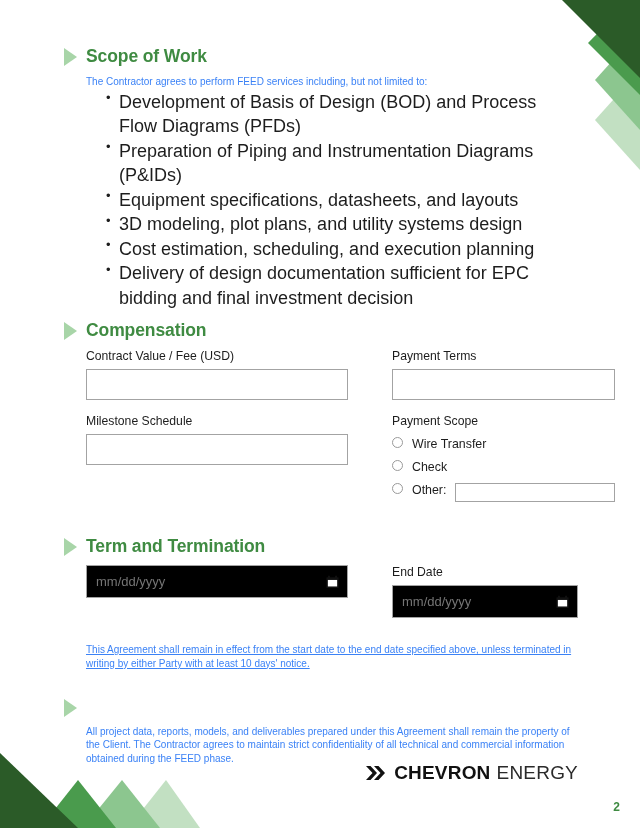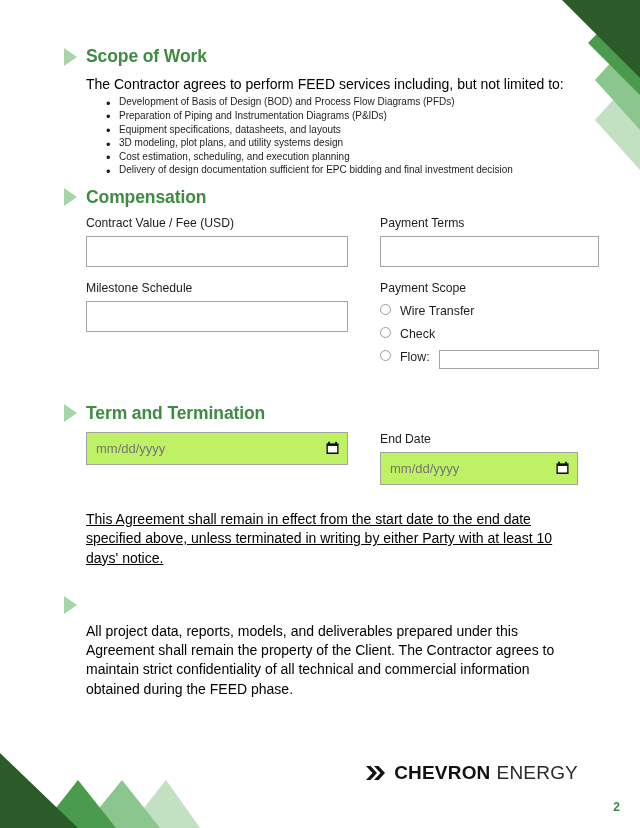--- a/index.html
+++ b/index.html
@@ -60,50 +60,50 @@
   .section-title {
     font-size: 17.5px;
     font-weight: bold;
     color: #3f8b42;
     letter-spacing: -0.1px;
   }
 
   .body-block { padding-left: 24px; }
 
   p.para {
-    font-size: 14px;
+    font-size: 10px;
     line-height: 1.38;
-    color: #000000;
+    color: #3b82f6;
   }
 
   ul.bullets {
     margin: 1px 0 0 0;
     padding-left: 20px;
     list-style: none;
   }
   ul.bullets li {
-    font-size: 10px;
+    font-size: 18px;
     line-height: 1.36;
     position: relative;
     padding-left: 13px;
     color: #1d1d1d;
   }
   ul.bullets li::before {
     content: "•";
     position: absolute;
     left: 0;
     top: -0.5px;
     font-size: 13px;
   }
 
   
   .grid {
     display: grid;
     grid-template-columns: 262px 1fr;
-    column-gap: 32px;
+    column-gap: 44px;
   }
   .field { margin-bottom: 14px; }
 
   .flabel {
     display: block;
     font-size: 12.2px;
     color: #1d1d1d;
     margin-bottom: 6px;
   }
 
@@ -153,21 +153,21 @@
   
   .date-wrap {
     position: relative;
     width: 100%;
     height: 33px;
   }
   .date-in {
     width: 100%;
     height: 33px;
     border: 1px solid #a3a3a3;
-    background: #bef264;
+    background: #000000;
     font-family: "Liberation Sans", sans-serif;
     font-size: 13px;
     color: #767676;
     padding: 0 30px 0 9px;
     outline: none;
     line-height: 31px;
   }
   .cal-ico {
     position: absolute;
     right: 9px;
@@ -276,21 +276,21 @@
             <span class="radio-label">Wire Transfer</span>
           </div>
 
           <div class="radio-row">
             <span class="radio-dot"></span>
             <span class="radio-label">Check</span>
           </div>
 
           <div class="radio-row">
             <span class="radio-dot"></span>
-            <span class="radio-label">Flow:</span>
+            <span class="radio-label">Other:</span>
             <input class="other-box" type="text" placeholder="" style="">
           </div>
         </div>
 
       </div>
     </div>
   </div>
 
   <div class="section" style="margin-top:20px;">
     <div class="section-head">

